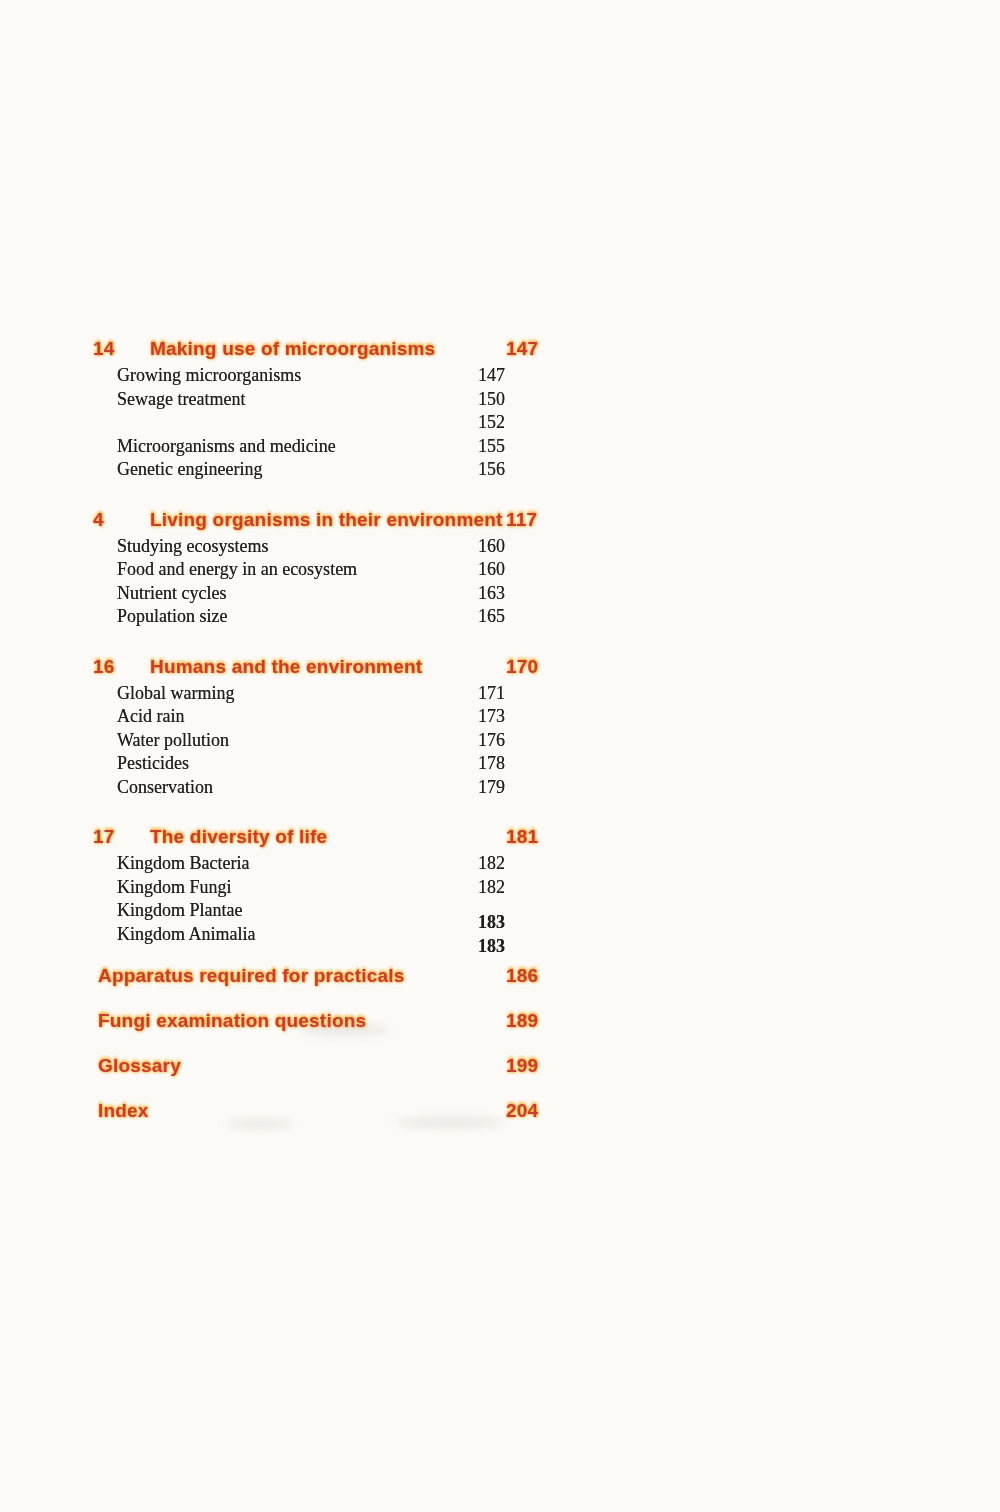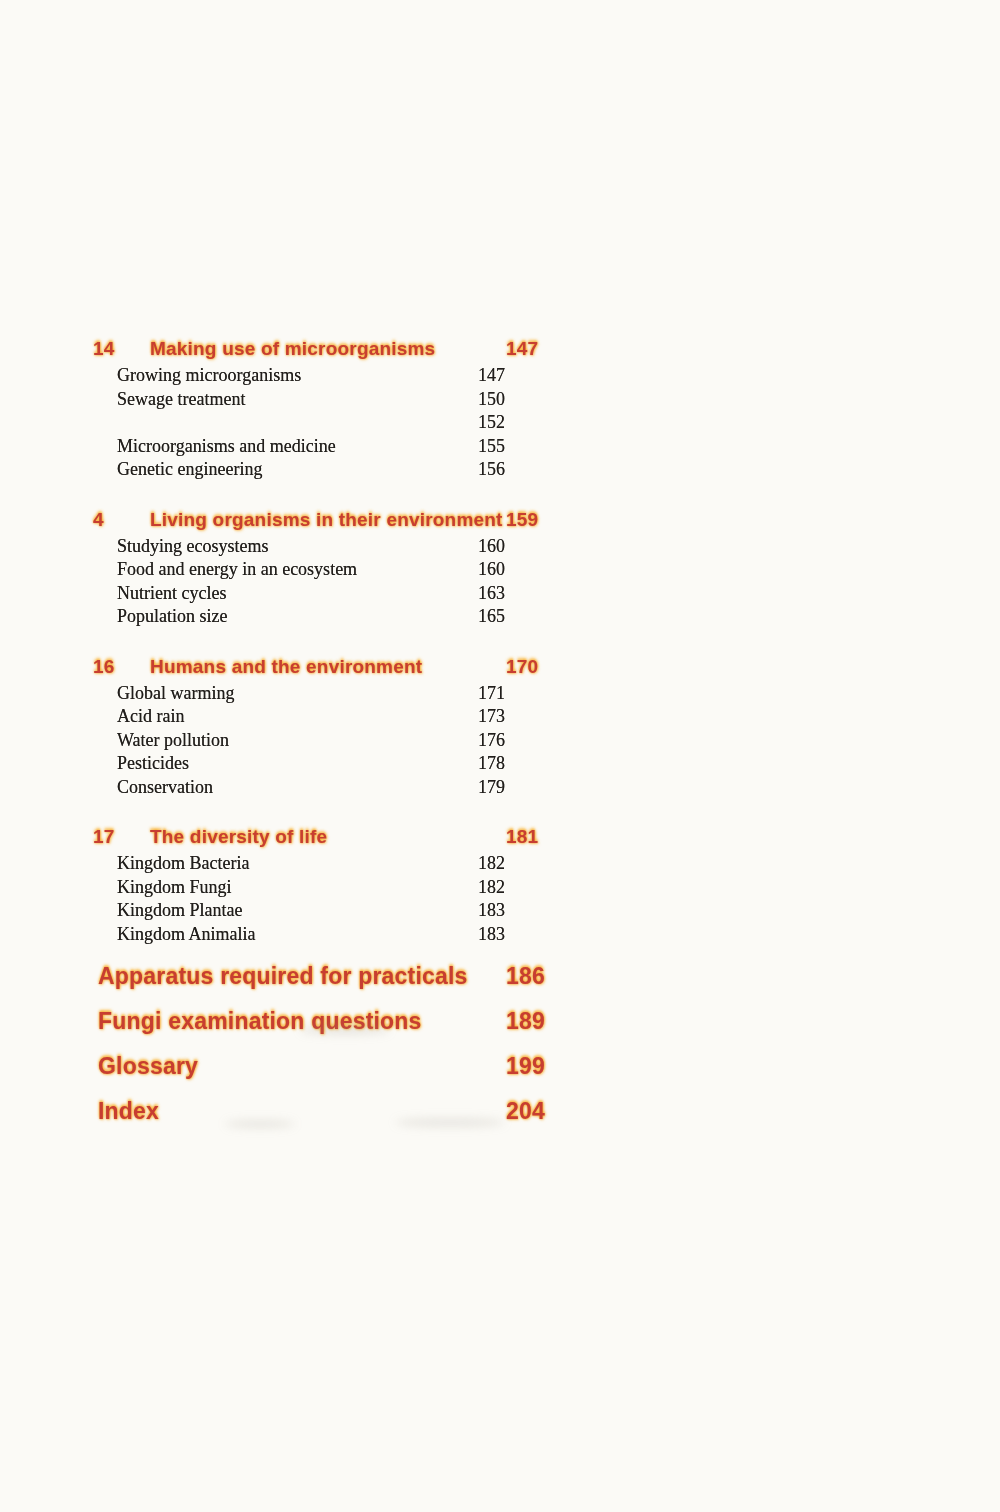--- a/index.html
+++ b/index.html
@@ -47,31 +47,31 @@
   .entry {
     position: relative;
     height: 23.5px;
     line-height: 23.5px;
     font-size: 18px;
     padding-left: 117px;
     white-space: nowrap;
     text-shadow: 0 0 0.5px rgba(33, 30, 27, 0.8);
   }
   .entry .page { position: absolute; left: 478px; }
-  .entry .page.bold { font-weight: 400; }
+  .entry .page.bold { font-weight: 700; margin-top: 12px; }
   
   .back-matter { margin-top: -8px; }
   .back-row {
     position: relative;
     height: 24px;
     line-height: 24px;
     margin-bottom: 21px;
     font-family: "Liberation Sans", sans-serif;
     font-weight: 700;
-    font-size: 23px;
+    font-size: 19px;
     letter-spacing: 0.2px;
     color: #c73e31;
     text-shadow:
       0 0 2px rgba(246, 162, 30, 0.95),
       0 -2px 3px rgba(250, 176, 40, 0.85),
       1px 1px 3px rgba(250, 170, 30, 0.55);
     white-space: nowrap;
   }
   .back-row .label { position: absolute; left: 98px; }
   .back-row .page  { position: absolute; left: 506px; }
@@ -117,21 +117,21 @@
             <div class="entry">
     <span>Genetic engineering</span>
     <span class="page">156</span>
   </div>
           </div>
   </section>
         <section class="chapter">
     <div class="chapter-heading">
       <span class="num">4</span>
       <span class="title">Living organisms in their environment</span>
-      <span class="page">159</span>
+      <span class="page">117</span>
     </div>
     <div>
             <div class="entry">
     <span>Studying ecosystems</span>
     <span class="page">160</span>
   </div>
             <div class="entry">
     <span>Food and energy in an ecosystem</span>
     <span class="page">160</span>
   </div>

